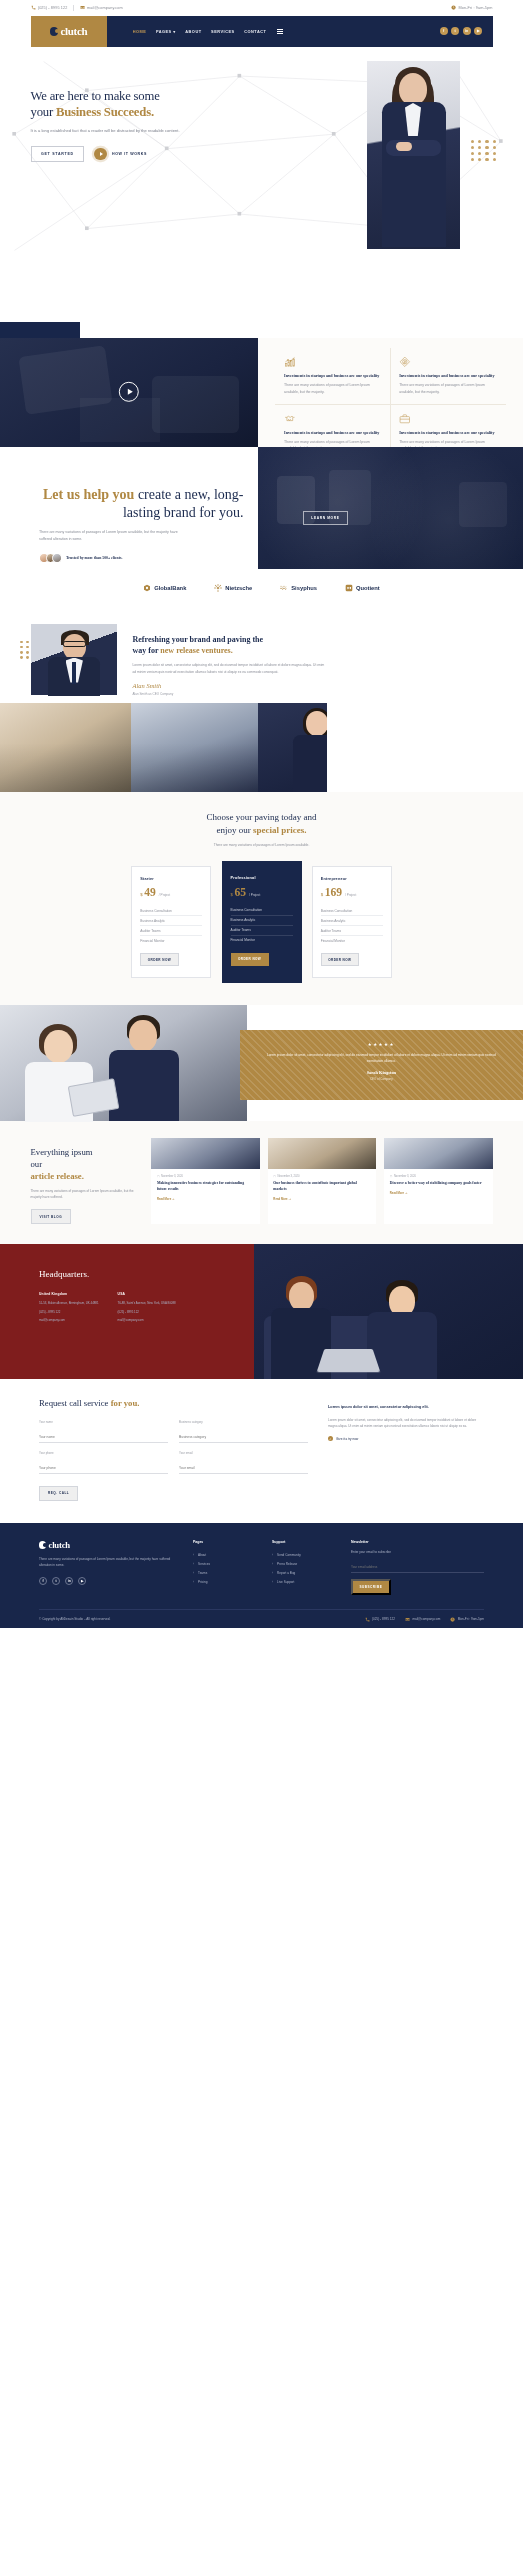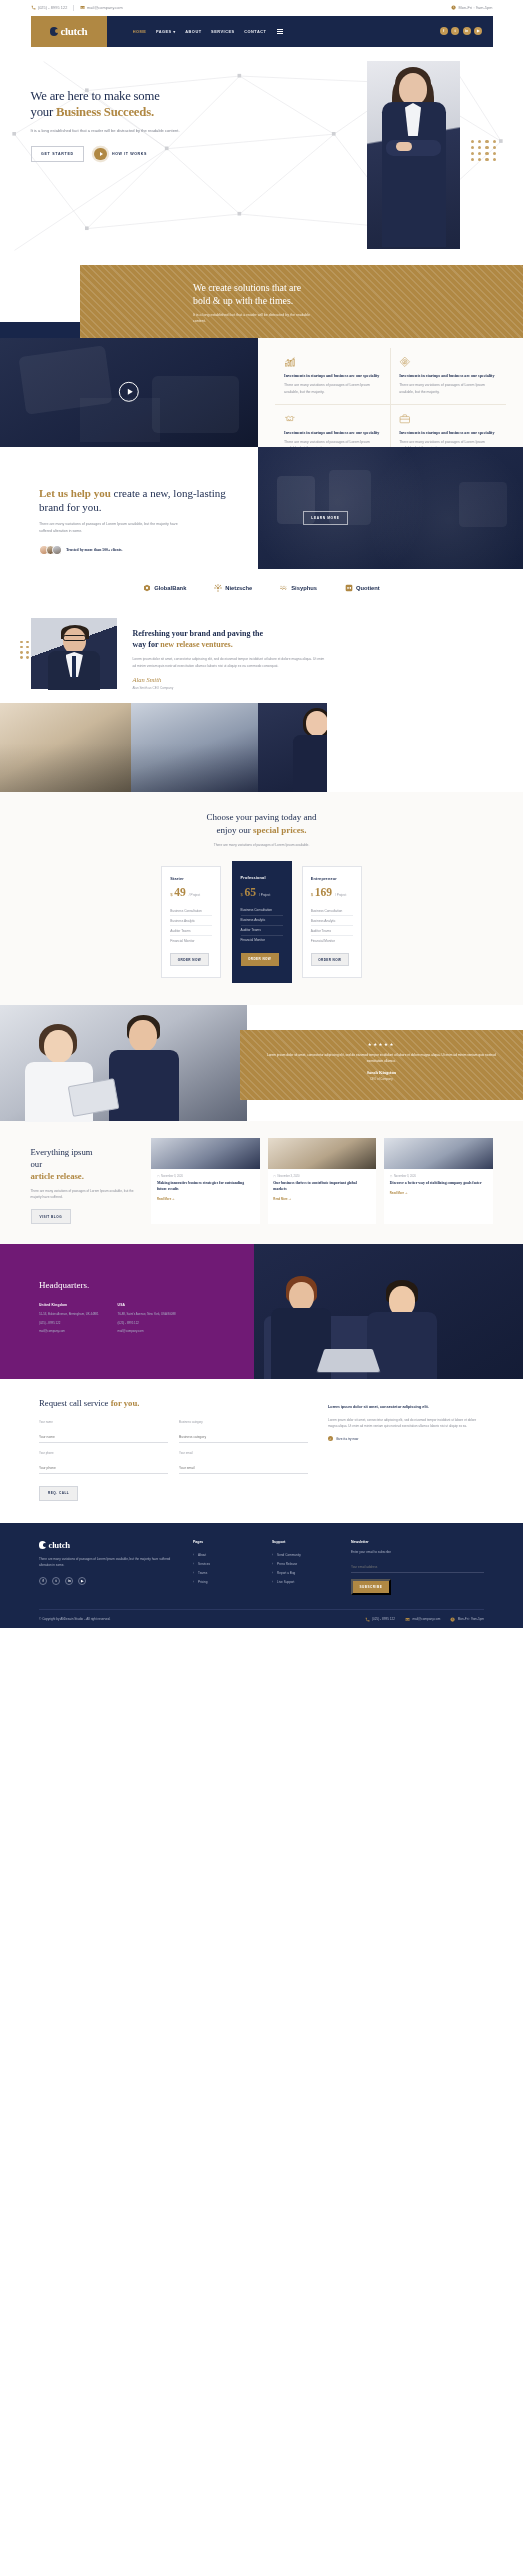--- a/index.html
+++ b/index.html
@@ -76,21 +76,21 @@
   .svc { padding:8.7px 7.3px 8.7px 8.7px; border-right:0.7px solid #ece7dd; border-bottom:0.7px solid #ece7dd;}
   .svc:nth-child(2n){border-right:none;}
   .svc:nth-child(3),.svc:nth-child(4){border-bottom:none;}
   .svc .i { width:11.6px;height:11.6px;margin-bottom:5.1px;color:#c09a56;}
   .svc .i svg{width:100%;height:100%;}
   .svc h4 { font-family:"Liberation Serif",serif; font-size:4.1px; line-height:1.55; color:#1b2a4e; font-weight:700;}
   .svc p { margin-top:2.9px; font-size:3.5px; line-height:1.8; color:#8b8e98; }
   
   .brandsec { position:relative; display:flex; height:122px; background:#fff; overflow:hidden; }
   .brand-left { width:258px; padding:39px 14.5px 0 39px; position:relative; }
-  .brand-left h2 { font-family:"Liberation Serif",serif; font-size:11px; line-height:1.35; color:#1b2a4e; font-weight:400;}
+  .brand-left h2 { font-family:"Liberation Serif",serif; font-size:14px; line-height:1.35; color:#1b2a4e; font-weight:400;text-align:right;}
   .brand-left h2 .g { color:#b08843; font-weight:700; }
   .brand-left p { margin-top:5.8px; font-size:3.6px; line-height:1.95; color:#878b95; width:149px;}
   .trust { margin-top:10.2px; display:flex; align-items:center; gap:4.4px; }
   .avs { display:flex; }
   .avs i { width:9.5px;height:9.5px;border-radius:50%;display:block;margin-left:-2.9px;border:0.9px solid #fff;}
   .avs i:first-child{margin-left:0;}
   .trust span { font-family:"Liberation Serif",serif; font-size:3.8px; font-weight:700; color:#1b2a4e;}
   .brand-right { flex:1; background:linear-gradient(160deg,#222c4d,#16203c); position:relative; }
   .brand-right .ph{position:absolute;inset:0;background:
      radial-gradient(circle at 30% 45%,rgba(255,255,255,.09),transparent 45%),
@@ -99,21 +99,21 @@
   .brand-right .b2{position:absolute;left:71px;top:23px;width:42px;height:55px;background:rgba(255,255,255,.06);border-radius:4.4px;}
   .brand-right .b3{position:absolute;right:16px;top:35px;width:48px;height:45px;background:rgba(255,255,255,.05);border-radius:4.4px;}
   .learn { position:absolute; left:45px; top:64px; border:0.7px solid rgba(255,255,255,.6); color:#fff;
            font-size:3.3px; font-weight:700; letter-spacing:0.6px; padding:4.4px 7.3px; background:transparent;}
   
   .logos { height:39px; display:flex; align-items:center; justify-content:center; gap:28px; background:#fff;}
   .lg { display:flex; align-items:center; gap:2.9px; font-size:5.8px; font-weight:700; color:#1b2a4e; font-family:"Liberation Sans",sans-serif;}
   .lg .m { width:8px; height:8px; color:#b08843; }
   .lg .m svg{width:100%;height:100%;}
   
-  .refresh { position:relative; display:flex; padding:16px 30.5px 19px 30.5px; background:#fff; height:95px;align-items:center;}
+  .refresh { position:relative; display:flex; padding:16px 30.5px 19px 30.5px; background:#fff; height:95px;}
   .ref-photo { width:86px; height:71px; background:linear-gradient(160deg,#cfd3dc 0 38%,#242d4c 38%); position:relative; flex:none;}
   .ref-photo .hd{position:absolute;left:32px;top:10.2px;width:23px;height:26px;border-radius:48%;background:#e2bb9d;}
   .ref-photo .hr{position:absolute;left:30px;top:6.5px;width:28px;height:14.5px;border-radius:50% 50% 0 0;background:#2b2119;}
   .ref-photo .gl{position:absolute;left:32px;top:17.4px;width:23px;height:5.8px;border:0.9px solid #1b1b1b;border-radius:2.2px;}
   .ref-photo .bd{position:absolute;left:17.4px;top:33px;width:52px;height:39px;background:#1e2742;border-radius:7.3px 7.3px 0 0;}
   .ref-photo .sh{position:absolute;left:35px;top:34px;width:17.4px;height:25px;background:#f3f4f7;clip-path:polygon(50% 0,100% 12%,72% 100%,28% 100%,0 12%);}
   .ref-photo .tie{position:absolute;left:41px;top:38px;width:4.4px;height:22px;background:#1b2a4e;}
   .ref-dots{position:absolute;left:20.4px;top:33px;display:grid;grid-template-columns:repeat(4,3.6px);gap:2.2px;}
   .ref-dots i{width:2.9px;height:2.9px;border-radius:50%;background:#c7a468;display:block;}
   .ref-copy { margin-left:16px; padding-top:10.2px; width:193px; }
@@ -137,21 +137,21 @@
   .pg.e { background:linear-gradient(150deg,#e3e5ea,#b9bdc7 55%,#4d5468); }
   .pg.f { background:linear-gradient(180deg,#e9eaed,#c3c6cd); }
   .pg.f .w{position:absolute;inset:4.4px;background:repeating-linear-gradient(0deg,#aeb2bb 0 2.2px,#e9eaed 2.2px 5.8px),repeating-linear-gradient(90deg,#aeb2bb 0 1.5px,transparent 1.5px 6.5px);opacity:.8;}
   .pg .people{position:absolute;bottom:0;left:0;right:0;height:55%;background:linear-gradient(0deg,rgba(0,0,0,.18),transparent);}
   
   .pricing { background:#fbfaf8; padding:19px 0 22px; text-align:center; }
   .pricing h2 { font-family:"Liberation Serif",serif; font-size:9px; line-height:1.45; color:#1b2a4e; font-weight:400;}
   .pricing h2 .g { color:#b08843; font-weight:700; }
   .pricing .sub { margin-top:5.1px; font-size:3.3px; line-height:1.9; color:#8b8e98; }
   .plans { margin-top:13px; display:flex; justify-content:center; align-items:center; gap:10.2px;}
-  .plan { width:60px; background:#fff; border:0.7px solid #e2e4e9; padding:9.5px 8px 10.2px; text-align:left;}
+  .plan { width:80px; background:#fff; border:0.7px solid #e2e4e9; padding:9.5px 8px 10.2px; text-align:left;}
   .plan.hl { background:#18264a; border-color:#18264a; padding:14.5px 8px 16px; }
   .plan .nm { font-size:3.8px; font-weight:700; color:#1b2a4e; letter-spacing:0.2px;}
   .plan.hl .nm { color:#fff; }
   .plan .pr { margin-top:5.1px; display:flex; align-items:baseline; gap:1.5px; color:#b08843;}
   .plan .pr .cur { font-size:4.4px; }
   .plan .pr .val { font-family:"Liberation Serif",serif; font-size:11.6px; font-weight:700; }
   .plan .pr .per { font-size:3.1px; color:#9a9da6; margin-left:1.5px;}
   .plan.hl .pr .per { color:#c3c7d2; }
   .plan ul { margin-top:7.3px; list-style:none; }
   .plan li { font-size:3.2px; color:#8b8e98; padding:2.5px 0; border-bottom:0.7px solid #eceef1; }
@@ -189,21 +189,21 @@
   .post .im { height:30.5px; position:relative; overflow:hidden;}
   .post.p1 .im{background:linear-gradient(150deg,#cfd4de,#79839a 55%,#2b3450);}
   .post.p2 .im{background:linear-gradient(150deg,#e6dccd,#b6a489 55%,#4c4438);}
   .post.p3 .im{background:linear-gradient(150deg,#dde1e8,#96a0b3 55%,#333c58);}
   .post .bd { padding:5.1px 5.8px 7.3px; }
   .post .dt { font-size:2.7px; color:#a0a3ac; display:flex; align-items:center; gap:1.5px;}
   .post h5 { margin-top:2.9px; font-family:"Liberation Serif",serif; font-size:3.8px; line-height:1.5; color:#1b2a4e; font-weight:700;}
   .post .rd { margin-top:4.4px; font-size:2.8px; font-weight:700; color:#b08843; }
   
   .hq { display:flex; height:135px; }
-  .hq-left { width:254px; background:#701a75; padding:36px 16px 0 39px; }
+  .hq-left { width:254px; background:#7f1d1d; padding:25px 16px 0 39px; }
   .hq-left h2 { font-family:"Liberation Serif",serif; font-size:9px; color:#fff; font-weight:400;}
   .hq-cols { margin-top:13px; display:flex; gap:19px; }
   .hq-col h6 { font-size:3.3px; font-weight:700; color:#fff; letter-spacing:0.2px;}
   .hq-col p { margin-top:4.4px; font-size:2.9px; line-height:1.95; color:#a9b0c4; }
   .hq-col .ln { margin-top:3.6px; font-size:2.9px; color:#a9b0c4; }
   .hq-right { flex:1; background:linear-gradient(150deg,#20294a,#141c36); position:relative; overflow:hidden;}
   .hq-right .t{position:absolute;left:10.2px;bottom:0;width:116px;height:63px;background:#2a3356;border-radius:7.3px 7.3px 0 0;}
   .hq-right .h1{position:absolute;left:35px;top:38px;width:25px;height:29px;border-radius:48%;background:#e7bf9e;}
   .hq-right .hr1{position:absolute;left:32px;top:32px;width:30.5px;height:26px;border-radius:50% 50% 22% 22%;background:#7a3d1e;}
   .hq-right .bd1{position:absolute;left:17.4px;top:64px;width:60px;height:71px;background:#1a2340;border-radius:8.7px 8.7px 0 0;}
@@ -376,27 +376,20 @@
         <i></i>
         <i></i>
         <i></i>
         <i></i>
     </div>
   </div>
 </section>
 
 <section style="position:relative;height:73px;">
   <div class="navyblk"></div>
-  <div class="goldband">
-    <div class="tex"></div>
-    <div class="copy">
-      <h2>We create solutions that are bold &amp; up with the times.</h2>
-      <p>It is a long established fact that a reader will be distracted by the readable content.</p>
-    </div>
-  </div>
 </section>
 
 <section class="vidrow">
   <div class="vidbox">
     <span class="g1"></span>
       <span class="g2"></span>
       <span class="g3"></span>
     <span class="pbtn"></span>
   </div>
   <div class="cards">

